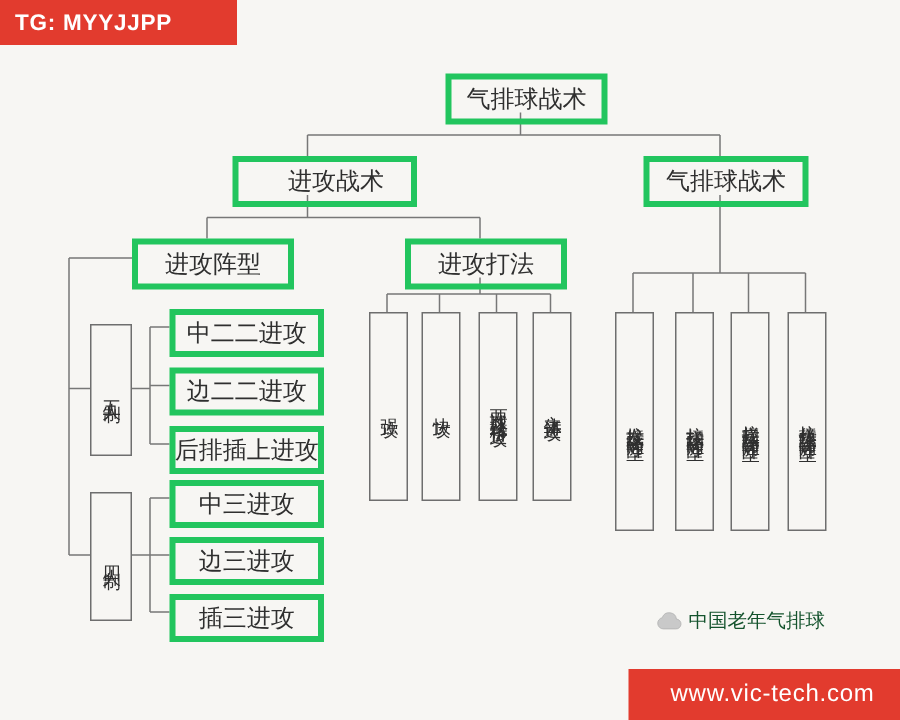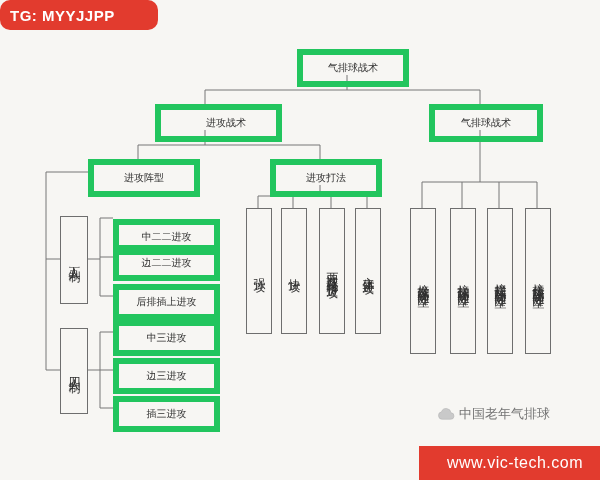--- a/index.html
+++ b/index.html
@@ -7,39 +7,39 @@
     position:relative;width:600px;height:480px;
     background:#f7f6f3;overflow:hidden;
     font-family:"Liberation Sans","DejaVu Sans",sans-serif;
     color:#2f2f2f;
   }
   .banner{
     position:absolute;background:#e23b2e;color:#ffffff;
     display:flex;align-items:center;
     font-weight:bold;letter-spacing:0.5px;
   }
-  #banner-top{left:0;top:0;width:148px;height:30px;font-size:15px;padding-left:10px;border-radius:10px;}
+  #banner-top{left:0;top:0;width:148px;height:30px;font-size:15px;padding-left:10px;}
   #banner-bottom{left:408px;top:446px;width:192px;height:34px;font-size:16px;justify-content:center;font-weight:normal;margin-left:11px;}
   .hbox{
-    position:absolute;border:6px solid #22c55e;
+    position:absolute;border:4px solid #22c55e;
     display:flex;align-items:center;justify-content:center;
-    font-size:10px;background:transparent;white-space:nowrap;
+    font-size:16px;background:transparent;white-space:nowrap;
   }
   .vbox{
     position:absolute;border:1px solid #6e6e6e;
     writing-mode:vertical-rl;text-orientation:upright;
     text-align:center;font-size:12px;letter-spacing:2px;
     display:flex;align-items:center;justify-content:center;
     background:transparent;
   }
   #connectors{position:absolute;left:0;top:0;pointer-events:none;}
   #watermark{
     position:absolute;left:437px;top:403px;height:22px;
     display:flex;align-items:center;gap:4px;
-    color:#737373;font-size:13px;
+    color:#14532d;font-size:13px;
   }
 </style>
 </head>
 <body>
 
 <div id="canvas">
 
   <svg id="connectors" width="600" height="480">
     <g stroke="#777777" stroke-width="1" fill="none">
 
@@ -61,21 +61,21 @@
 
   <div class="hbox" style="left:297px;top:49px;width:100px;height:26px;">气排球战术</div>
 
   <div class="hbox" style="left:155px;top:104px;width:100px;height:26px;padding-left:15px;">进攻战术</div>
   <div class="hbox" style="left:429px;top:104px;width:102px;height:26px;">气排球战术</div>
 
   <div class="hbox" style="left:88px;top:159px;width:100px;height:26px;">进攻阵型</div>
   <div class="hbox" style="left:270px;top:159px;width:100px;height:26px;">进攻打法</div>
 
   <div class="vbox" style="left:60px;top:216px;width:26px;height:86px;">五人制</div>
-  <div class="hbox" style="left:113px;top:219px;width:95px;height:24px;font-family:Liberation Mono, monospace;">中二二进攻</div>
+  <div class="hbox" style="left:113px;top:206px;width:95px;height:24px;font-family:Liberation Mono, monospace;">中二二进攻</div>
   <div class="hbox" style="left:113px;top:245px;width:95px;height:24px;">边二二进攻</div>
   <div class="hbox" style="left:113px;top:284px;width:95px;height:24px;text-align:center;">后排插上进攻</div>
 
   <div class="vbox" style="left:60px;top:328px;width:26px;height:84px;">四人制</div>
   <div class="hbox" style="left:113px;top:320px;width:95px;height:24px;">中三进攻</div>
   <div class="hbox" style="left:113px;top:358px;width:95px;height:24px;">边三进攻</div>
   <div class="hbox" style="left:113px;top:396px;width:95px;height:24px;">插三进攻</div>
 
   <div class="vbox" style="left:246px;top:208px;width:24px;height:124px;">强攻</div>
   <div class="vbox" style="left:281px;top:208px;width:24px;height:124px;">快攻</div>

